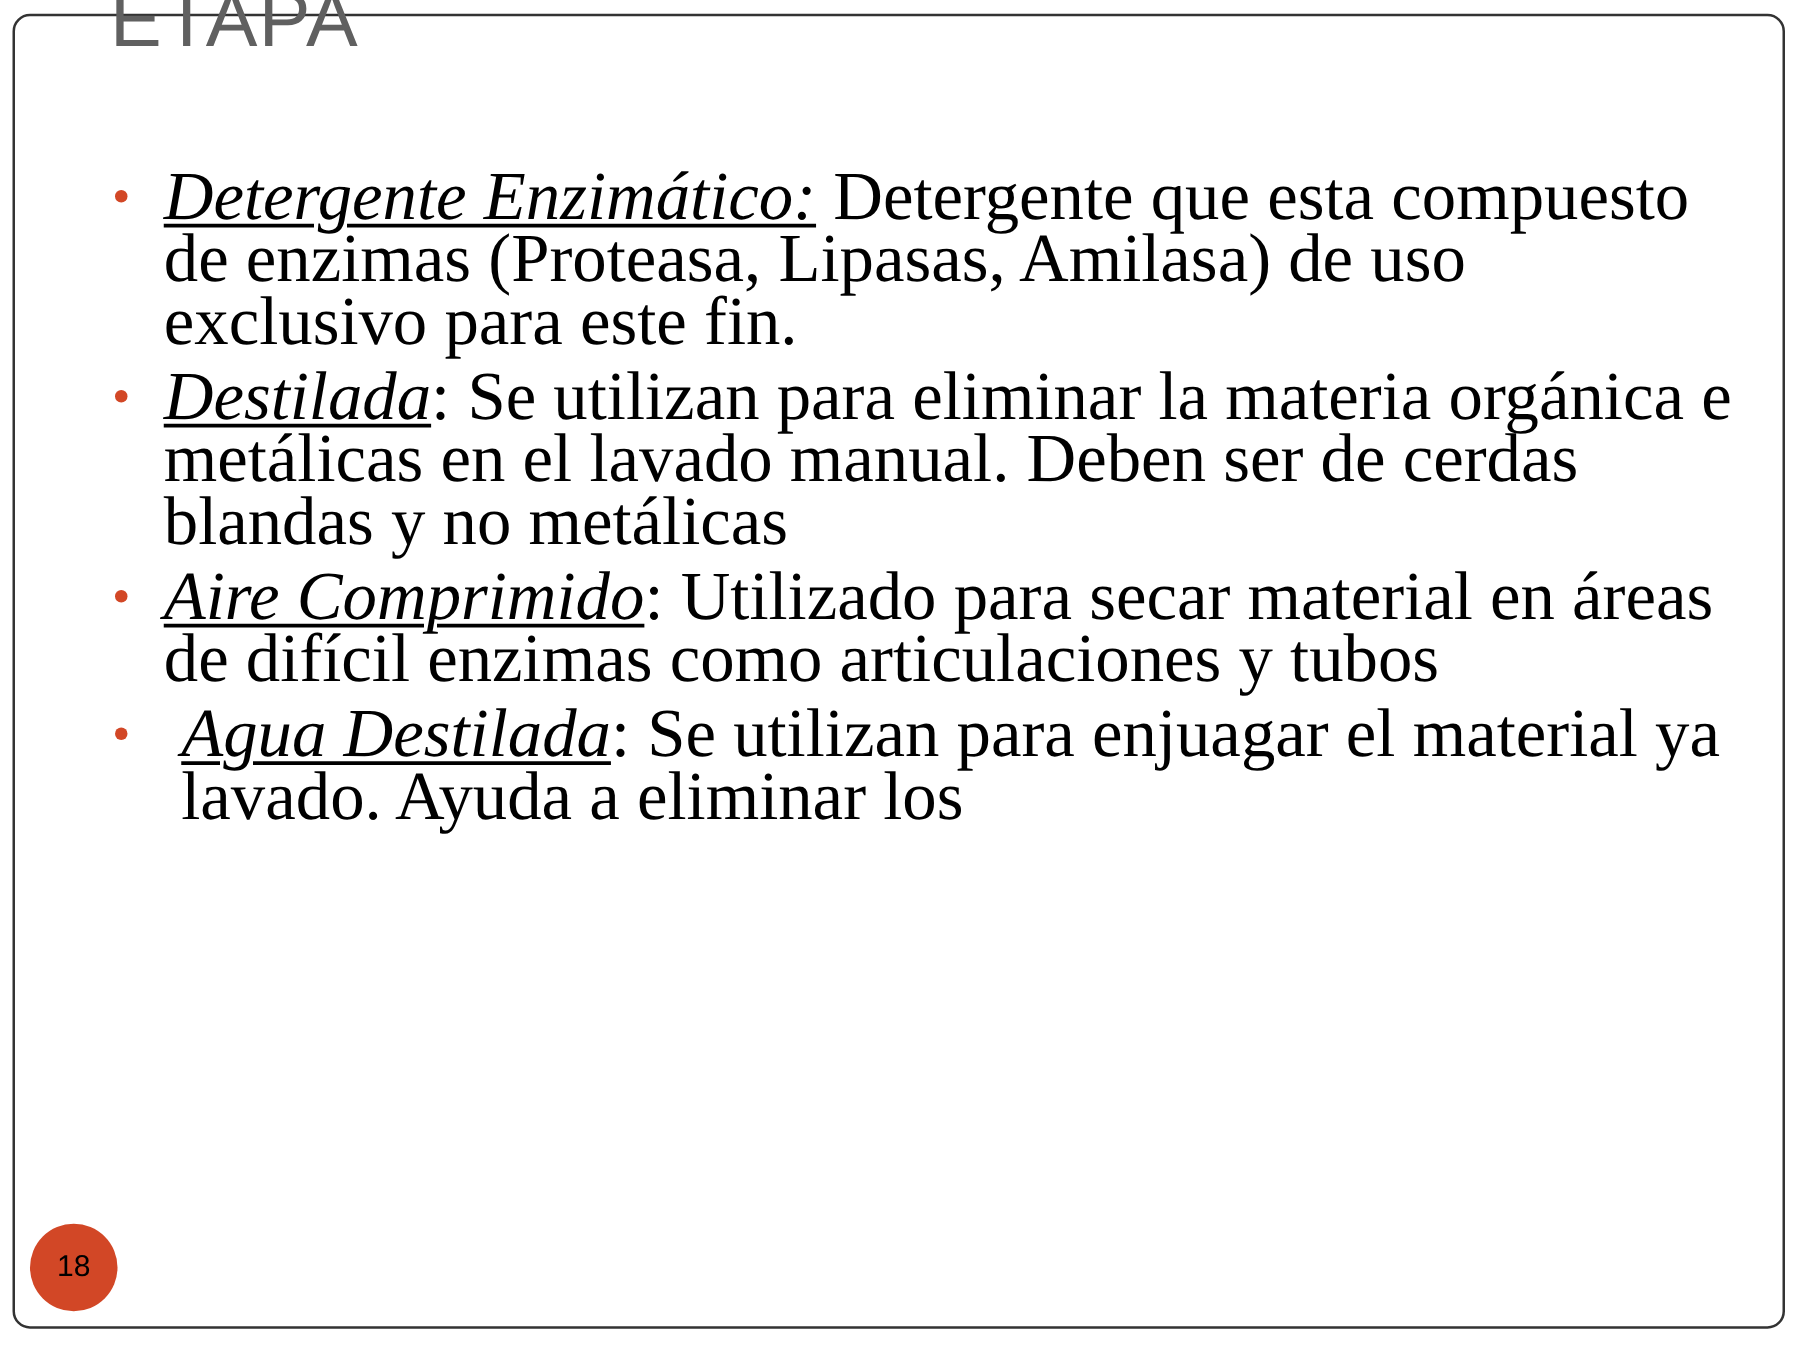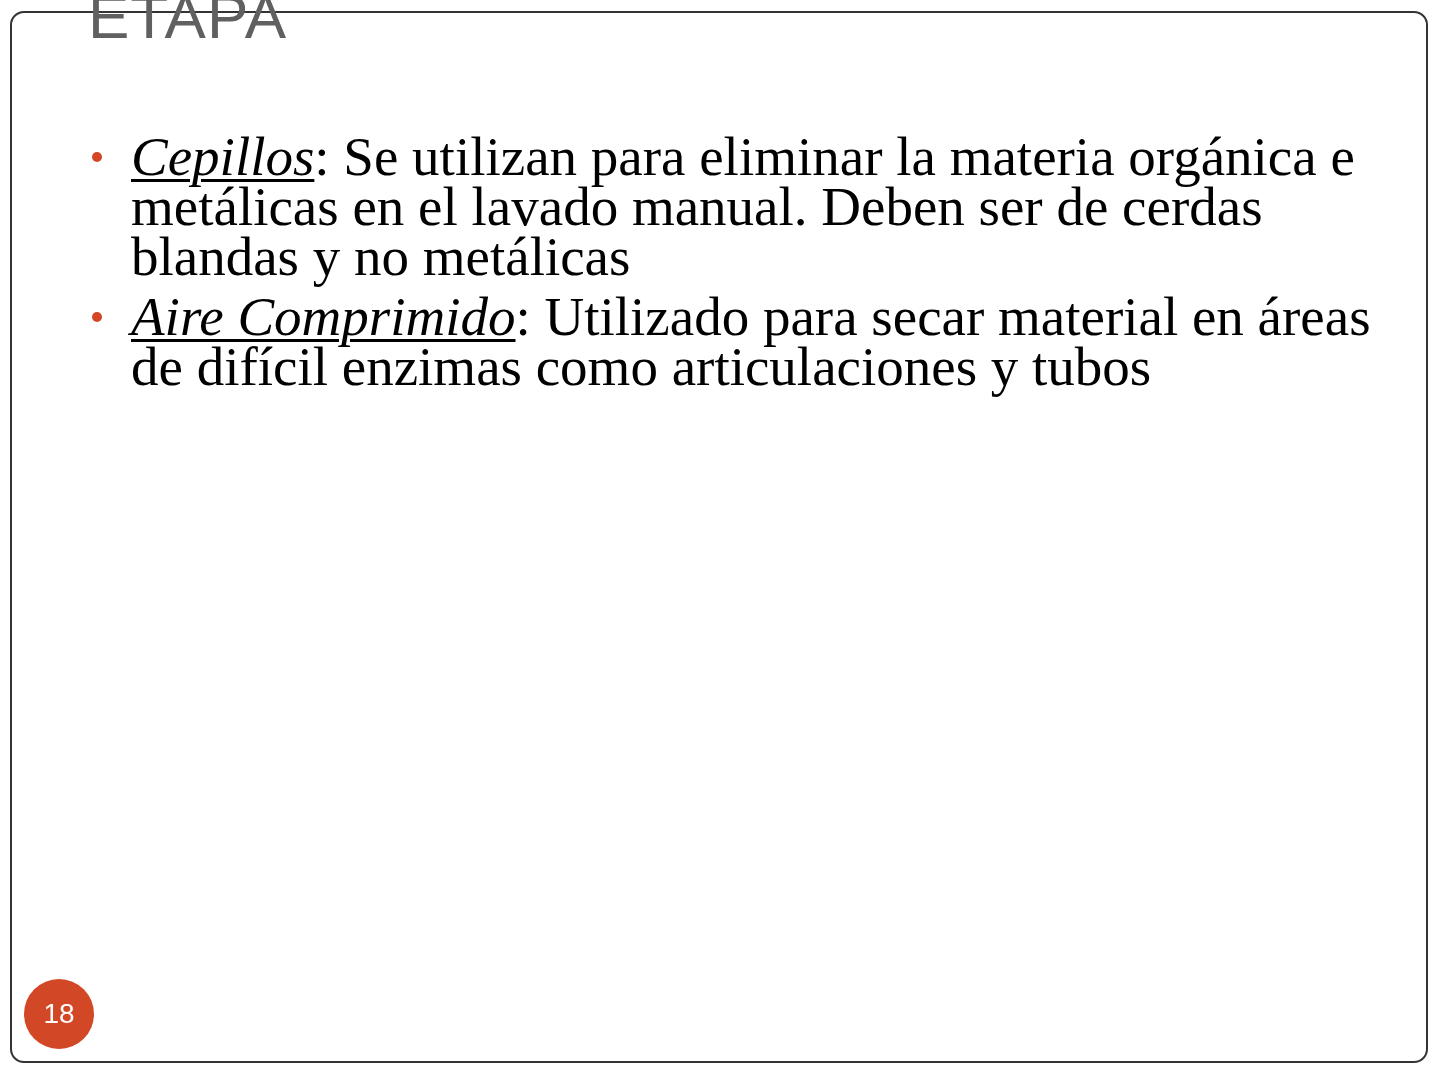--- a/index.html
+++ b/index.html
@@ -3,26 +3,28 @@
 <meta charset="utf-8">
 <style>
   html, body { margin:0; padding:0; }
   body { width:1440px; height:1080px; background:#ffffff; position:relative; overflow:hidden; }
   .frame { position:absolute; left:10px; top:11px; width:1418px; height:1052px; border:2px solid #333; border-radius:14px; box-sizing:border-box; }
   .title { position:absolute; left:88px; top:-14px; font-family:"Liberation Sans", sans-serif; font-size:62px; color:#606060; line-height:1; letter-spacing:1px; }
   .content { position:absolute; left:90px; top:132px; width:1300px; font-family:"Liberation Serif", serif; font-size:55px; color:#000; line-height:50px; }
   .item { position:relative; padding-left:41px; margin-bottom:10px; }
   .bullet { position:absolute; left:2px; top:20px; width:10px; height:10px; border-radius:50%; background:#d24726; }
   .term { font-style:italic; text-decoration:underline; text-decoration-thickness:3px; text-underline-offset:4px; }
-  .badge { position:absolute; left:24px; top:979px; width:70px; height:70px; border-radius:50%; background:#d24726; color:#ffffff; font-family:"Liberation Sans", sans-serif; font-size:28px; display:flex; align-items:center; justify-content:center; }
+  .badge { position:absolute; left:24px; top:979px; width:70px; height:70px; border-radius:50%; background:#d24726; color:#000000; font-family:"Liberation Sans", sans-serif; font-size:24px; display:flex; align-items:center; justify-content:center; }
 </style>
 </head>
 <body>
 
 <div class="frame"></div>
 <div class="title">ETAPA</div>
 
 <div class="content">
-  <div class="item"><span class="bullet"></span><span class="term">Cepillos</span><span>: Se utilizan para eliminar la materia orgánica e metálicas en el lavado manual. Deben ser de cerdas blandas y no metálicas</span></div>
+  <div class="item"><span class="bullet"></span><span class="term">Detergente Enzimático:</span><span> Detergente que esta compuesto de enzimas (Proteasa, Lipasas, Amilasa) de uso exclusivo para este fin.</span></div>
+  <div class="item"><span class="bullet"></span><span class="term">Destilada</span><span>: Se utilizan para eliminar la materia orgánica e metálicas en el lavado manual. Deben ser de cerdas blandas y no metálicas</span></div>
   <div class="item"><span class="bullet"></span><span class="term">Aire Comprimido</span><span>: Utilizado para secar material en áreas de difícil enzimas como articulaciones y tubos</span></div>
+  <div class="item" style="padding-left:55px"><span class="bullet"></span><span class="term">Agua Destilada</span><span>: Se utilizan para enjuagar el material ya lavado. Ayuda a eliminar los</span></div>
 </div>
 
 <div class="badge">18</div>
 
 </body></html>

